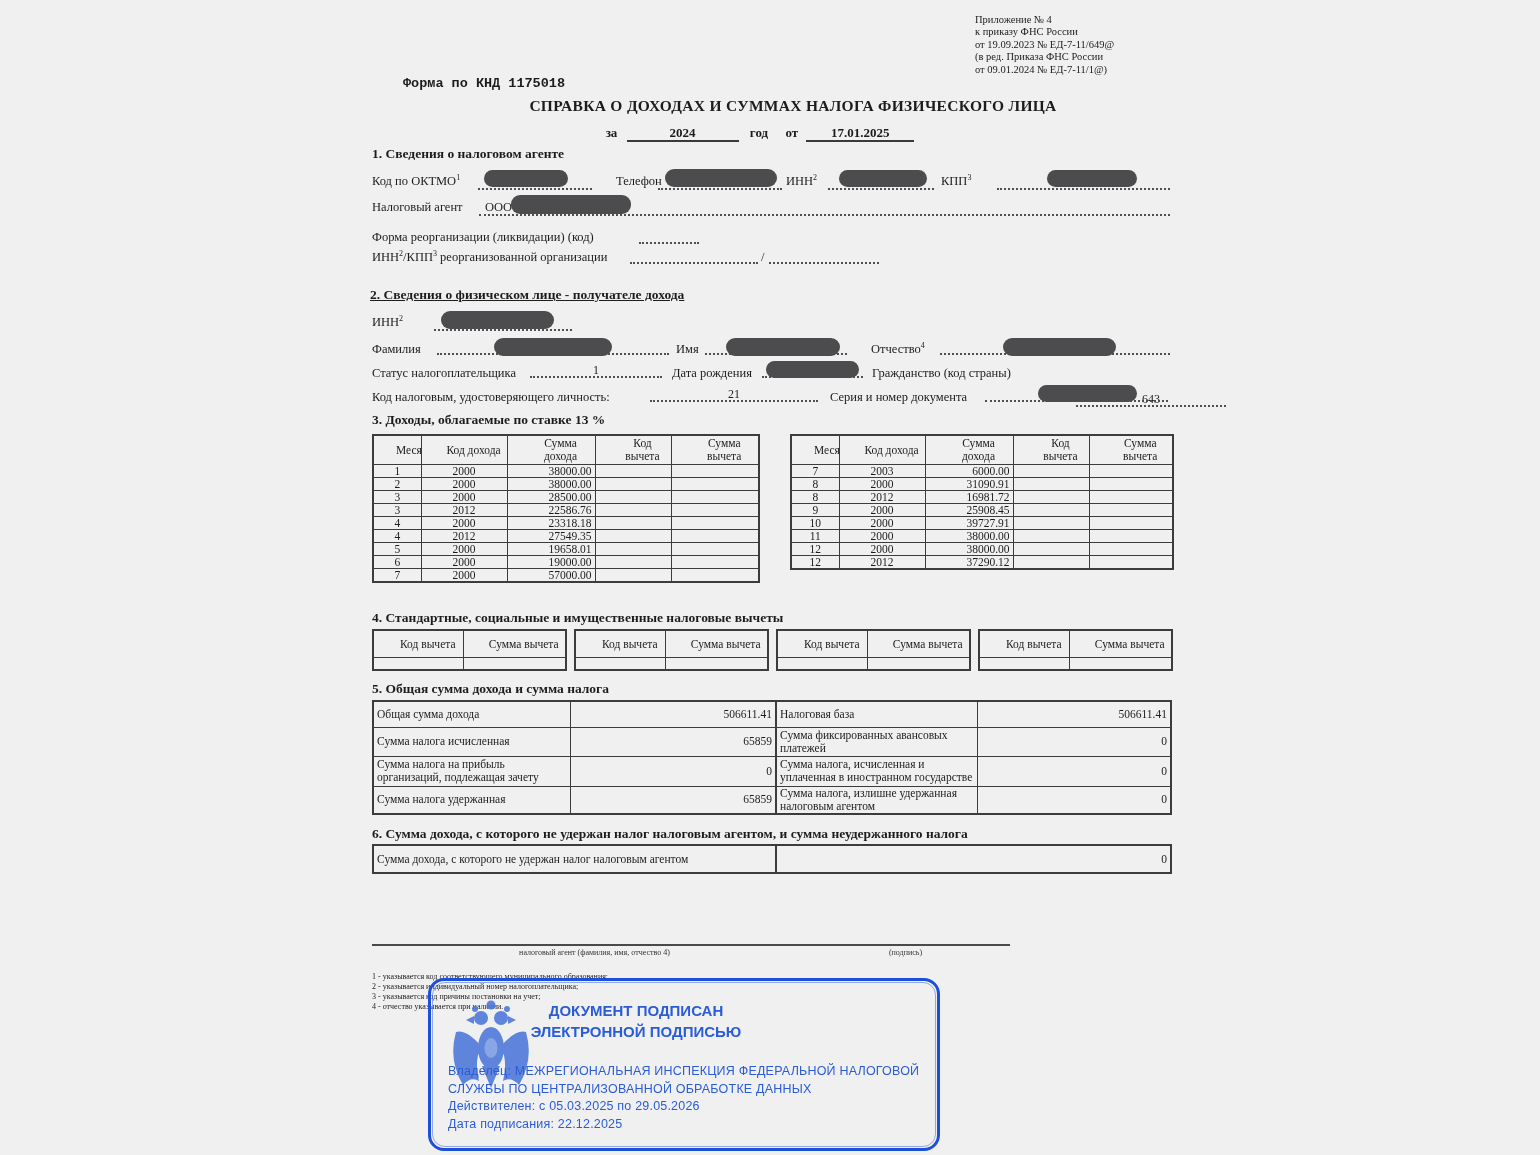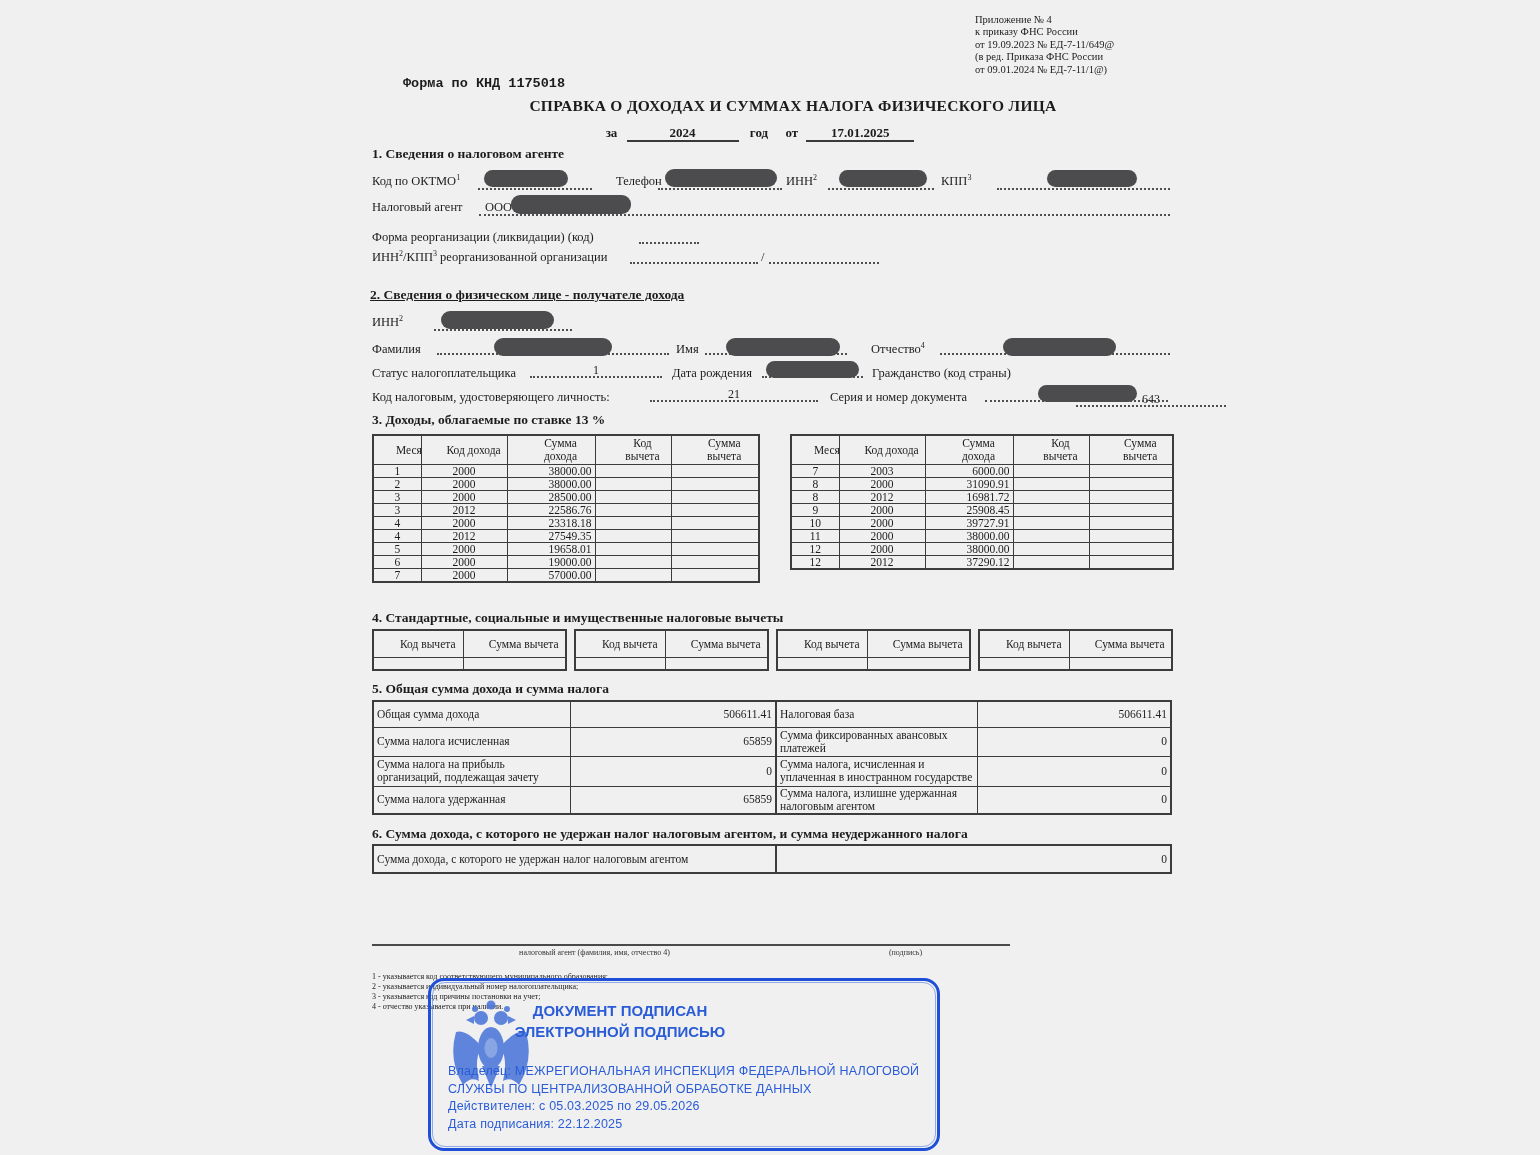--- a/index.html
+++ b/index.html
@@ -53,21 +53,21 @@
   .cap { position:absolute; font-size:8px; color:#333; text-align:center; white-space:nowrap; }
   .fnote { font-size:8px; line-height:10px; color:#222; white-space:nowrap; }
   .stamp {
     position:absolute; border:3px solid #1d4fd8; border-radius:16px;
     font-family:"Liberation Sans", sans-serif; color:#2a5cd7;
   }
   .stamp::before {
     content:""; position:absolute; inset:1px; border:1px solid rgba(29,79,216,.45);
     border-radius:13px; pointer-events:none;
   }
-  .stamp-title { position:absolute; font-weight:bold; font-size:15px; text-align:center; line-height:21px; white-space:nowrap; }
+  .stamp-title { position:absolute; font-weight:bold; font-size:15px; text-align:center; line-height:21px; white-space:nowrap;margin-left:16px; }
   .stamp-body { position:absolute; font-size:12.5px; line-height:17.5px; white-space:nowrap; letter-spacing:.2px; }
 </style>
 </head>
 <body>
 
 <div class="abs appendix" style="left:975px; top:14px;">
   <div>Приложение № 4</div>
   <div>к приказу ФНС России</div>
   <div>от 19.09.2023 № ЕД-7-11/649@</div>
   <div>(в ред. Приказа ФНС России</div>

